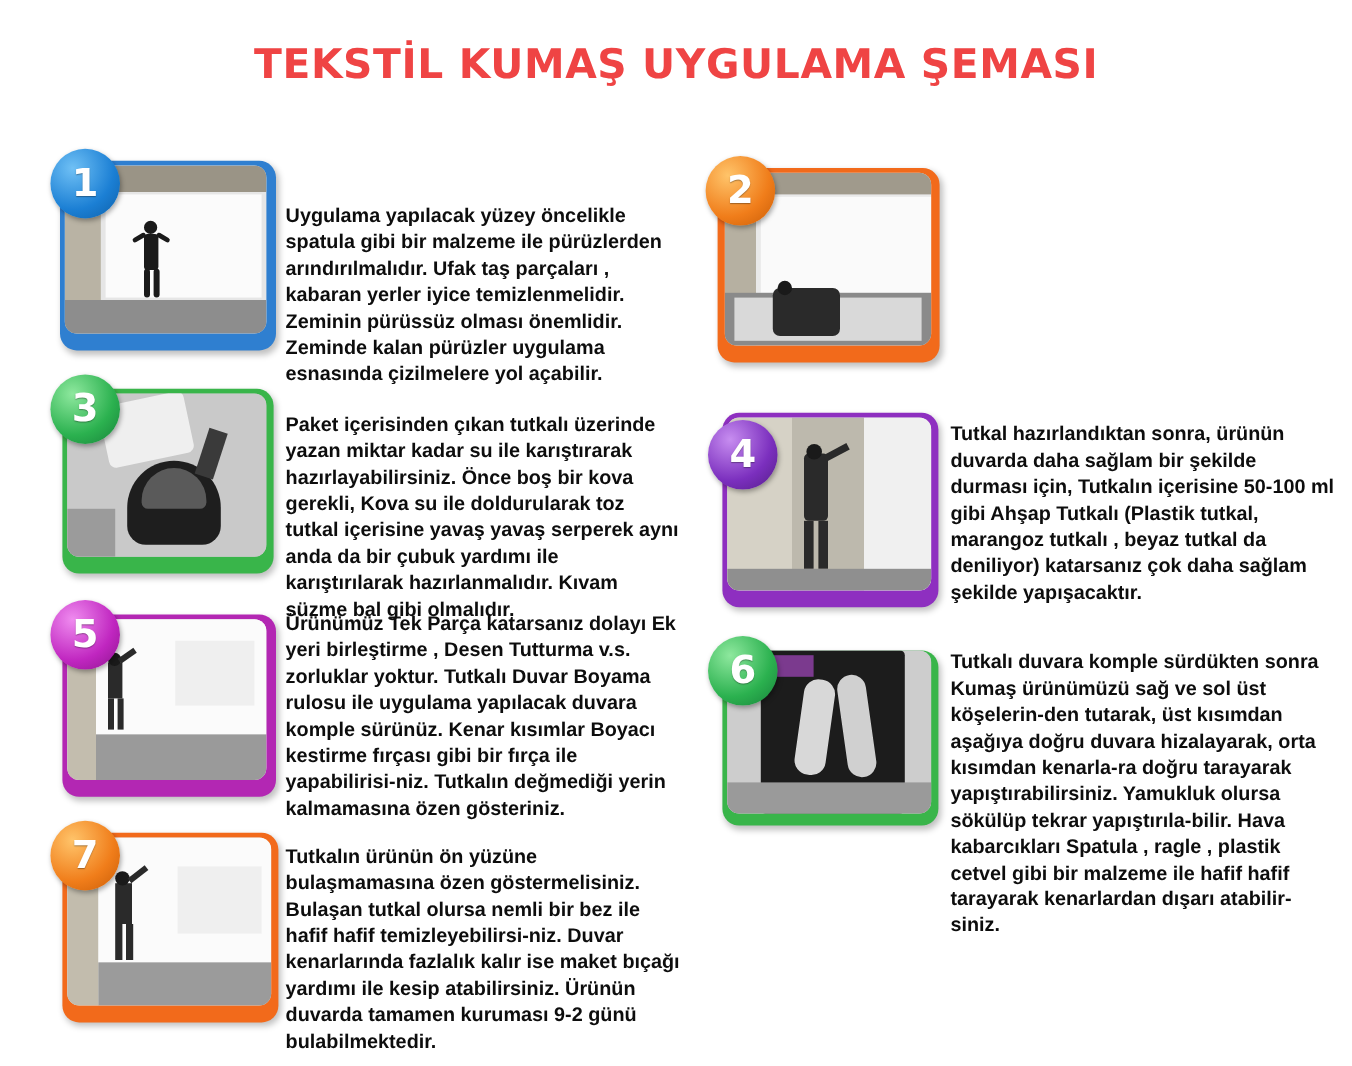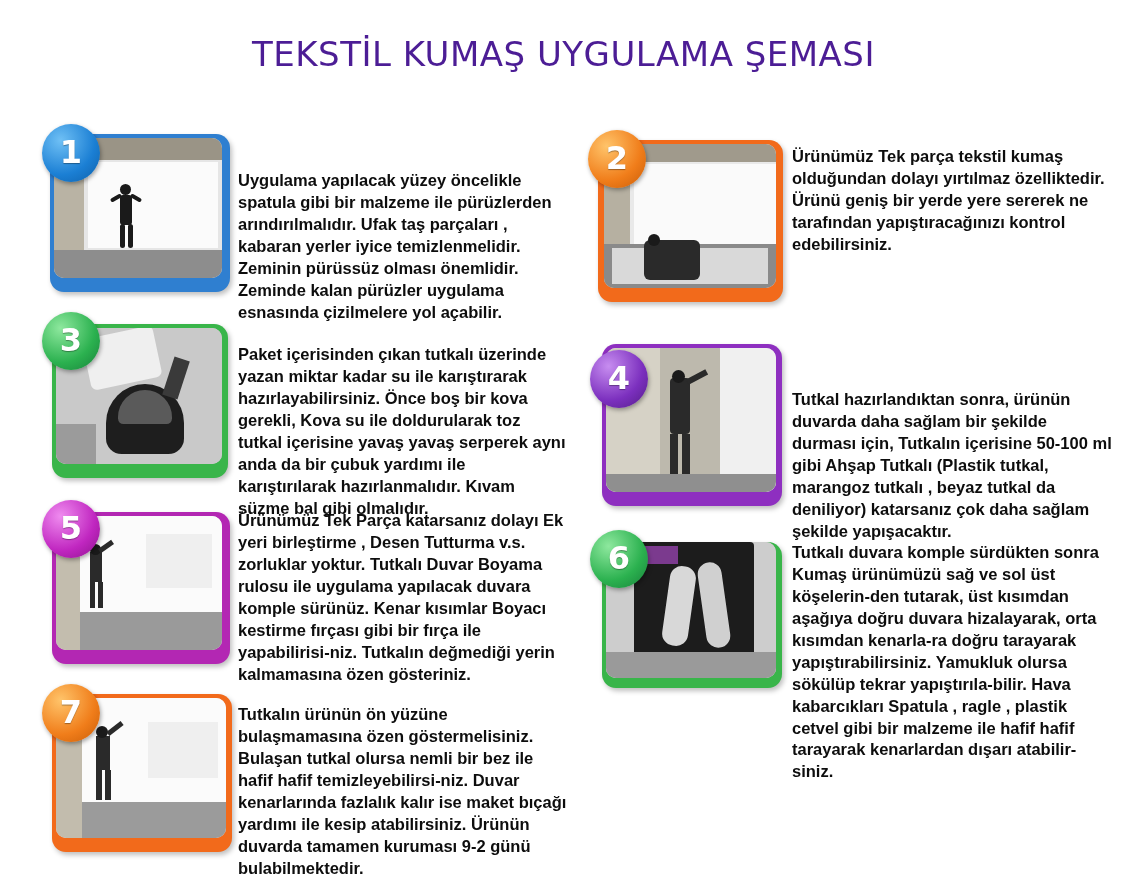--- a/index.html
+++ b/index.html
@@ -8,23 +8,23 @@
     background:#ffffff;
     font-family:"Liberation Sans", sans-serif;
     overflow:hidden;
     position:relative;
   }
   #title{
     position:absolute;
     top:34px;left:0;width:1127px;
     text-align:center;
     font-size:34px;
-    font-weight:normal;
+    font-weight:bold;
     letter-spacing:0.5px;
-    color:#4c1d95;
+    color:#ef4444;
     font-family:"DejaVu Sans", sans-serif;
   }
   .step{
     position:absolute;
   }
   .thumbwrap{
     position:absolute;
     top:0;left:0;
   }
   
@@ -108,21 +108,20 @@
       <div class="panel" style="left:30px;top:20px;width:142px;height:80px;background:#fafafa;"></div>
       <div class="mid" style="left:0;top:100px;width:172px;height:44px;background:#8a8a8a;"></div>
       <div class="light" style="left:8px;top:104px;width:156px;height:36px;background:#d9d9d9;"></div>
       <div class="dark" style="left:40px;top:96px;width:56px;height:40px;border-radius:6px;"></div>
       <div class="head" style="left:44px;top:90px;width:12px;height:12px;"></div>
     </div>
     <div class="badge" style="left:8px;top:6px;background:radial-gradient(circle at 32% 28%, #ffc46a 0%, #f07d1a 60%, #c85c07 100%);">
       <span>2</span>
     </div>
   </div>
-  <div class="text" style="left:212px;top:22px;width:320px;">Ürünümüz Tek parça tekstil kumaş olduğundan dolayı yırtılmaz özelliktedir. Ürünü geniş bir yerde yere sererek ne tarafından yapıştıracağınızı kontrol edebilirsiniz.</div>
 </div>
 
 <div class="step" style="left:30px;top:312px;width:540px;height:180px;">
   <div class="thumbwrap" style="width:200px;height:175px;">
     <div class="frame" style="left:22px;top:12px;width:176px;height:154px;background:#39b54a;"></div>
     <div class="photo" style="left:26px;top:16px;width:166px;height:136px;background:#cfcfcf;">
       <div class="light" style="left:0;top:0;width:166px;height:136px;background:#c9c9c9;"></div>
       <div class="light" style="left:30px;top:4px;width:72px;height:52px;background:#efefef;border-radius:6px;transform:rotate(-12deg);"></div>
       <div class="dark" style="left:50px;top:56px;width:78px;height:70px;border-radius:40px 40px 16px 16px;background:#1e1e1e;"></div>
       <div class="mid" style="left:62px;top:62px;width:54px;height:34px;border-radius:30px 30px 6px 6px;background:#5a5a5a;"></div>
@@ -147,21 +146,21 @@
       <div class="head" style="left:66px;top:22px;width:13px;height:13px;"></div>
       <div class="dark" style="left:80px;top:26px;width:22px;height:6px;transform:rotate(-28deg);"></div>
       <div class="dark" style="left:64px;top:86px;width:8px;height:40px;"></div>
       <div class="dark" style="left:76px;top:86px;width:8px;height:40px;"></div>
       <div class="mid" style="left:0;top:126px;width:170px;height:18px;background:#8f8f8f;"></div>
     </div>
     <div class="badge" style="left:10px;top:20px;background:radial-gradient(circle at 32% 28%, #c78df0 0%, #7b2fbe 60%, #531d86 100%);">
       <span>4</span>
     </div>
   </div>
-  <div class="text" style="left:212px;top:22px;width:320px;margin-top:37px;">Tutkal hazırlandıktan sonra, ürünün duvarda daha sağlam bir şekilde durması için, Tutkalın içerisine 50-100 ml gibi Ahşap Tutkalı (Plastik tutkal, marangoz tutkalı , beyaz tutkal da deniliyor) katarsanız çok daha sağlam şekilde yapışacaktır.</div>
+  <div class="text" style="left:212px;top:22px;width:320px;">Tutkal hazırlandıktan sonra, ürünün duvarda daha sağlam bir şekilde durması için, Tutkalın içerisine 50-100 ml gibi Ahşap Tutkalı (Plastik tutkal, marangoz tutkalı , beyaz tutkal da deniliyor) katarsanız çok daha sağlam şekilde yapışacaktır.</div>
 </div>
 
 <div class="step" style="left:30px;top:500px;width:540px;height:180px;">
   <div class="thumbwrap" style="width:200px;height:175px;">
     <div class="frame" style="left:22px;top:12px;width:178px;height:152px;background:#b327b3;"></div>
     <div class="photo" style="left:26px;top:16px;width:166px;height:134px;background:#ededed;">
       <div class="wall" style="left:0;top:0;width:24px;height:134px;background:#c3bdae;"></div>
       <div class="panel" style="left:24px;top:0;width:142px;height:96px;background:#fbfbfb;"></div>
       <div class="mid" style="left:24px;top:96px;width:142px;height:38px;background:#9a9a9a;"></div>
       <div class="dark" style="left:34px;top:36px;width:12px;height:30px;"></div>

